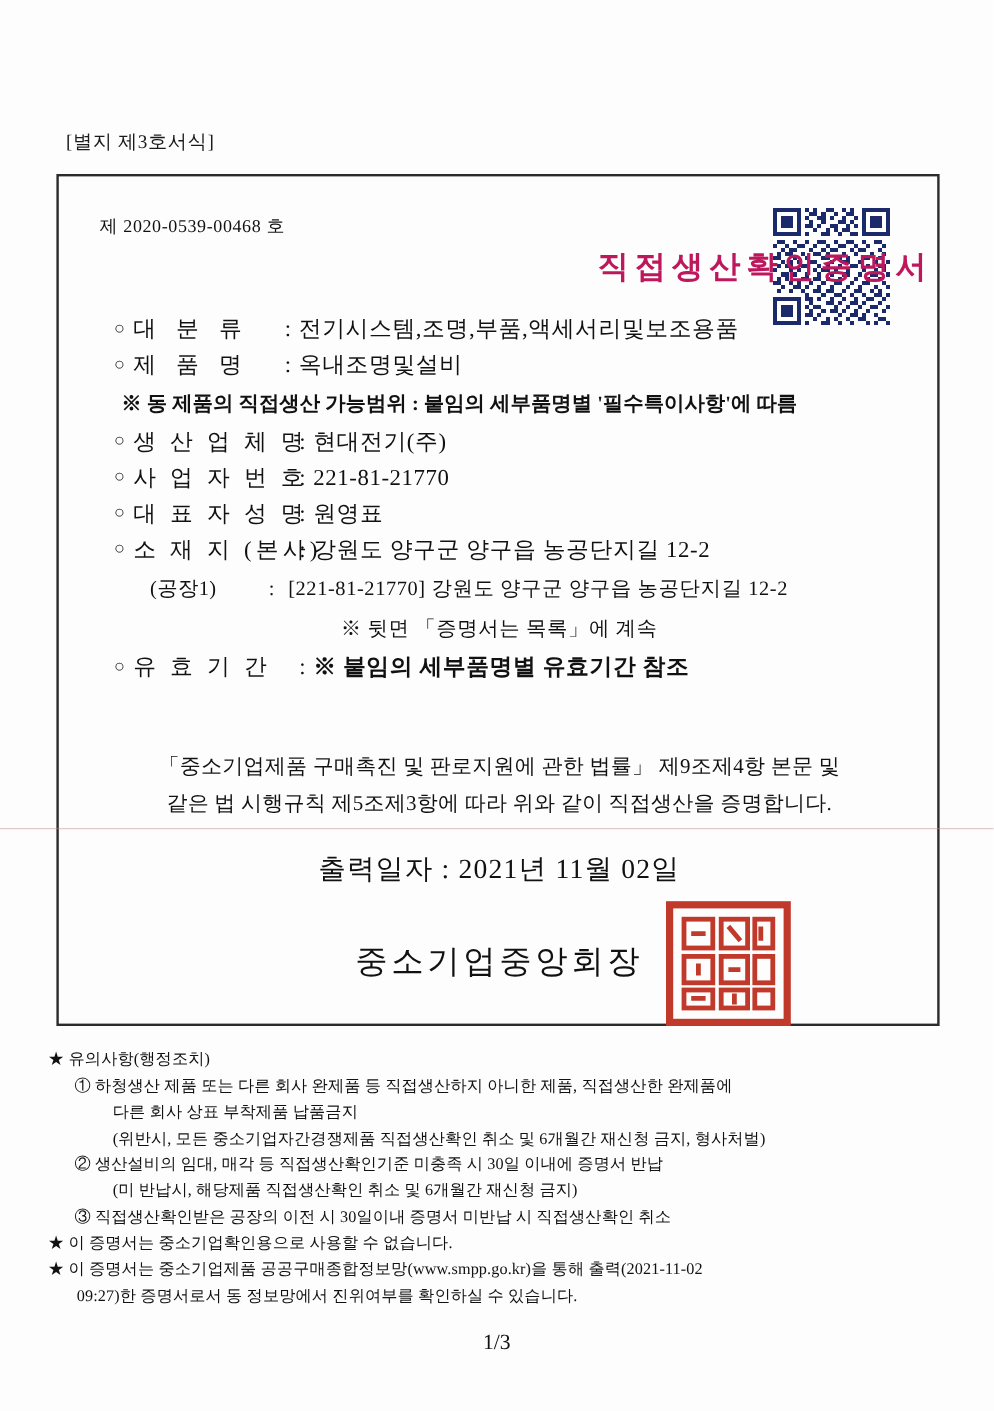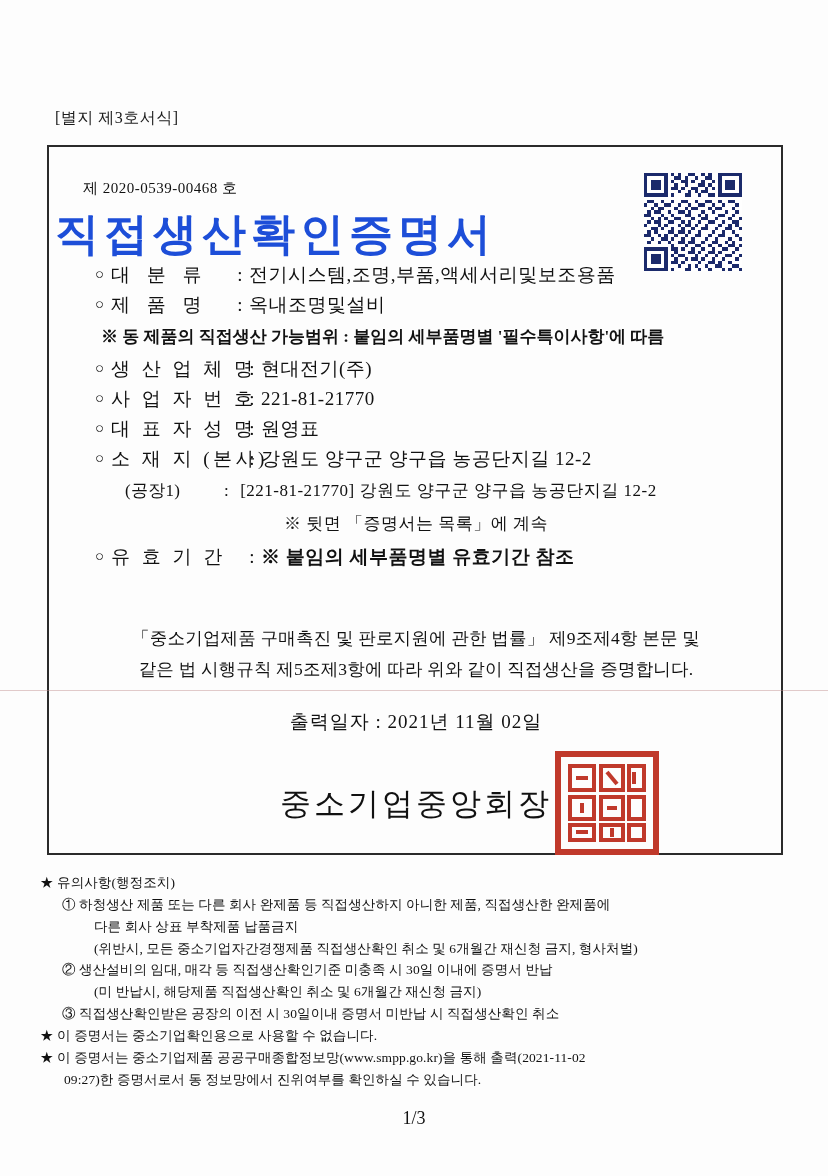--- a/index.html
+++ b/index.html
@@ -52,25 +52,25 @@
     left: 28px;
     top: 26px;
     font-size: 15px;
     letter-spacing: 0.5px;
   }
   .title {
     position: absolute;
     left: 0;
     top: 52px;
     width: 100%;
-    text-align: left;
-    font-size: 44px;
+    text-align: right;
+    font-size: 26px;
     font-weight: bold;
     letter-spacing: 5px;
-    color: #1d4ed8;
+    color: #be185d;
     font-family: "Liberation Serif", "DejaVu Serif", serif;
   }
   
   .qr {
     position: absolute;
     right: 35px;
     top: 20px;
     width: 98px;
     height: 98px;
     background: #ffffff;
@@ -146,30 +146,30 @@
     font-size: 17.5px;
     line-height: 1.75;
     letter-spacing: 0.2px;
   }
   .issue-date {
     position: absolute;
     left: 0;
     top: 556px;
     width: 100%;
     text-align: center;
-    font-size: 19px;
+    font-size: 23px;
     letter-spacing: 1px;
   }
   .issuer {
     position: absolute;
     left: 0;
     top: 630px;
     width: 100%;
     text-align: center;
-    font-size: 31px;
+    font-size: 27px;
     letter-spacing: 3px;
   }
   .seal {
     position: absolute;
     left: 498px;
     top: 596px;
     width: 108px;
     height: 108px;
   }
   .seal svg { display:block; }

